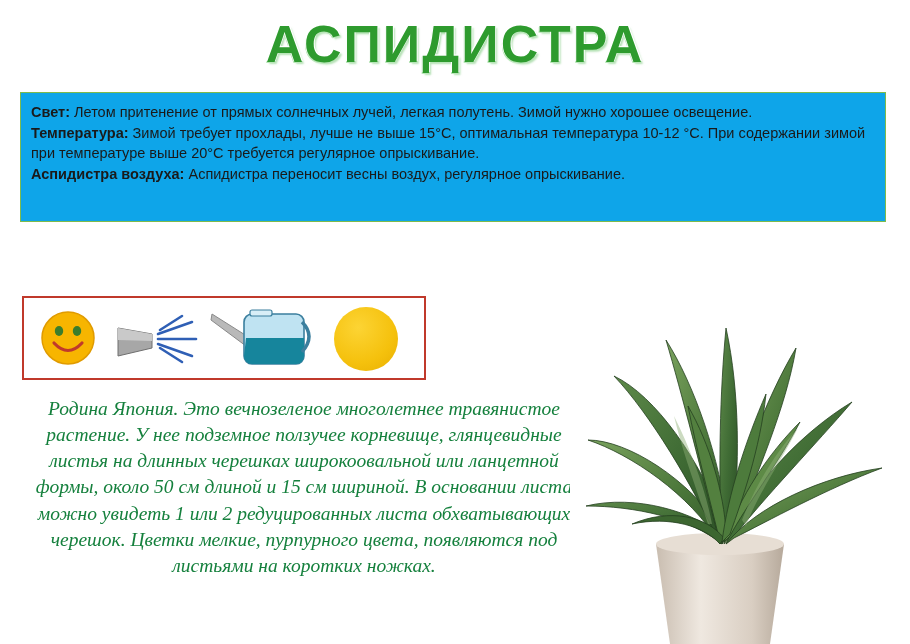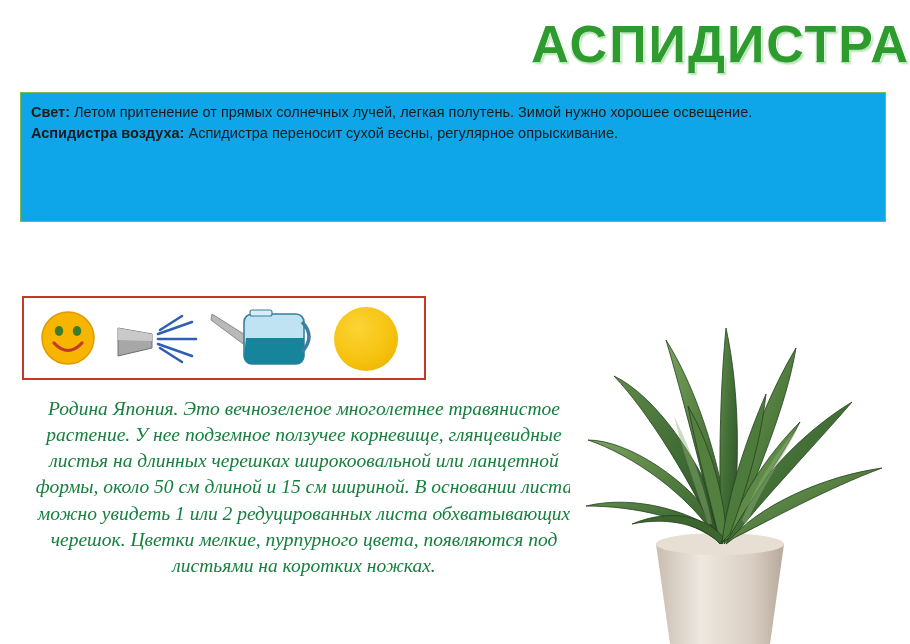--- a/index.html
+++ b/index.html
@@ -14,21 +14,21 @@
     overflow: hidden;
     position: relative;
   }
 
   
   .title {
     position: absolute;
     top: 14px;
     left: 0;
     width: 910px;
-    text-align: right;
+    text-align: center;
     font-size: 52px;
     font-weight: bold;
     letter-spacing: 2px;
     color: #2e9b2e;
     text-shadow:
       -1px -1px 0 #ffffff,
       1px -1px 0 #ffffff,
       -1px 1px 0 #b9e6b9,
       2px 2px 2px rgba(120,200,120,0.55);
     font-family: "Liberation Sans", sans-serif;
@@ -130,21 +130,24 @@
 </head>
 <body>
 
 <div class="title">АСПИДИСТРА</div>
 
 <div class="care-box">
   <div class="care-line">
     <b>Свет:</b><span> Летом притенение от прямых солнечных лучей, легкая полутень. Зимой нужно хорошее освещение.</span>
   </div>
   <div class="care-line">
-    <b>Аспидистра воздуха:</b><span> Аспидистра переносит сухой весны, регулярное опрыскивание.</span>
+    <b>Температура:</b><span> Зимой требует прохлады, лучше не выше 15°C, оптимальная температура 10-12 °C. При содержании зимой при температуре выше 20°C требуется регулярное опрыскивание.</span>
+  </div>
+  <div class="care-line">
+    <b>Аспидистра воздуха:</b><span> Аспидистра переносит весны воздух, регулярное опрыскивание.</span>
   </div>
 </div>
 
 <div class="icon-box">
   <div class="icon-inner">
 
     <svg class="smiley" viewBox="0 0 56 56">
       <circle cx="28" cy="28" r="26" fill="#f7b500"></circle>
       <circle cx="28" cy="28" r="26" fill="none" stroke="#e09b00" stroke-width="1.5"></circle>
       <ellipse cx="19" cy="21" rx="4.2" ry="5" fill="#3a7d2c"></ellipse>

